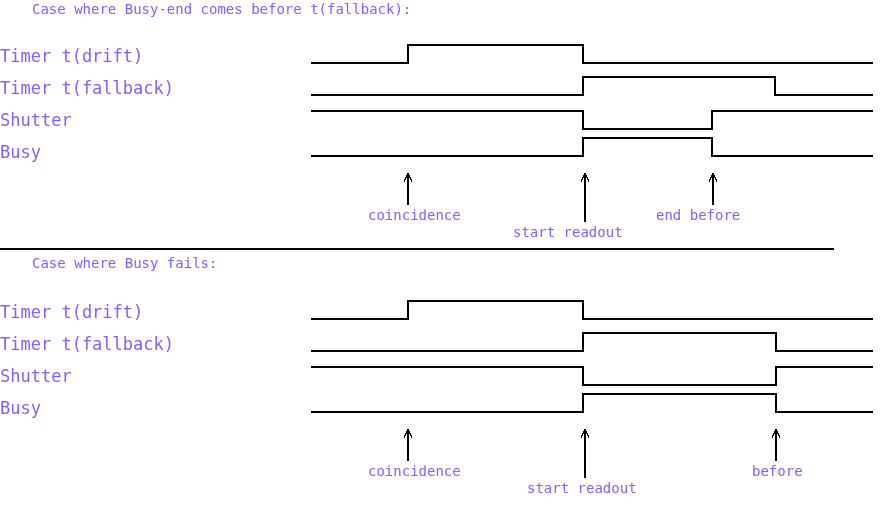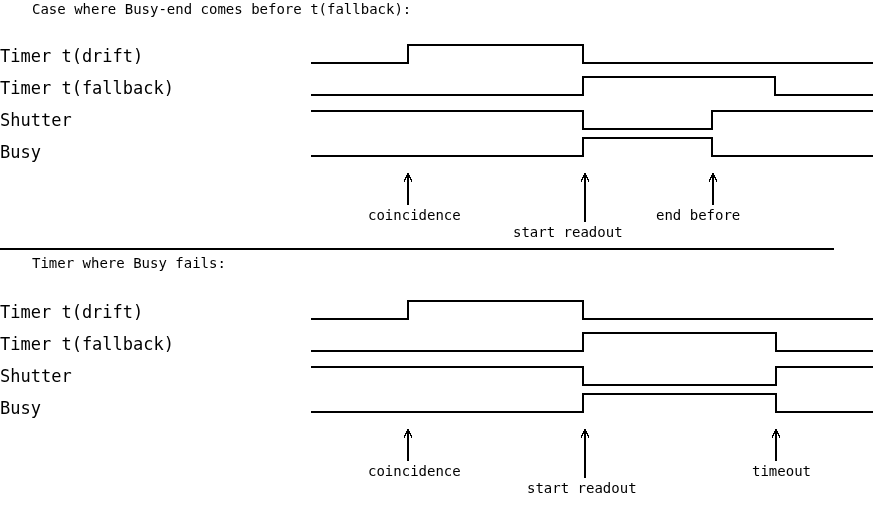--- a/index.html
+++ b/index.html
@@ -27,59 +27,59 @@
     width: 896px;
     height: 512px;
     pointer-events: none;
   }
   .txt {
     position: absolute;
     white-space: pre;
     font-family: "DejaVu Sans Mono", "Liberation Mono", monospace;
     font-size: 14px;
     line-height: 14px;
-    color: #000000;
+    color: #8b5cf6;
   }
   .case-title { font-size: 14px; }
   .signal-label { font-size: 17px; }
   .annot-label { font-size: 14px; margin-left: 16px; }
   .divider {
     position: absolute;
     height: 0;
     border-top: 2px solid #000000;
   }
 </style>
 </head>
 <body>
 
 <div class="canvas">
 
   <div class="txt case-title" id="title-1" style="left:32px; top:2px;">Case where Busy-end comes before t(fallback):</div>
 
-  <div class="txt case-title" id="title-2" style="left:32px; top:256px;">Timer where Busy fails:</div>
+  <div class="txt case-title" id="title-2" style="left:32px; top:256px;">Case where Busy fails:</div>
 
   <div class="txt signal-label" style="left:0px; top:49px;">Timer t(drift)</div>
   <div class="txt signal-label" style="left:0px; top:81px;">Timer t(fallback)</div>
   <div class="txt signal-label" style="left:0px; top:113px;">Shutter</div>
   <div class="txt signal-label" style="left:0px; top:145px;">Busy</div>
 
   <div class="txt annot-label" style="left:352px; top:208px;">coincidence</div>
   <div class="txt annot-label" style="left:497px; top:225px;">start readout</div>
   <div class="txt annot-label" style="left:640px; top:208px;">end before</div>
 
   <div class="divider" style="left:0px; top:248px; width:834px;"></div>
 
   <div class="txt signal-label" style="left:0px; top:305px;">Timer t(drift)</div>
   <div class="txt signal-label" style="left:0px; top:337px;">Timer t(fallback)</div>
   <div class="txt signal-label" style="left:0px; top:369px;">Shutter</div>
   <div class="txt signal-label" style="left:0px; top:401px;">Busy</div>
 
   <div class="txt annot-label" style="left:352px; top:464px;">coincidence</div>
   <div class="txt annot-label" style="left:511px; top:481px;">start readout</div>
-  <div class="txt annot-label" style="left:736px; top:464px;">timeout</div>
+  <div class="txt annot-label" style="left:736px; top:464px;">before</div>
 
   <svg class="wave-layer" id="wave-layer" viewBox="0 0 896 512">
       <path d="M 311 63 L 408 63 L 408 45 L 583 45 L 583 63 L 873 63" fill="none" stroke="#000000" stroke-width="1.7" stroke-linecap="butt" stroke-linejoin="miter" shape-rendering="crispEdges"></path>
       <path d="M 311 95 L 583 95 L 583 77 L 775 77 L 775 95 L 873 95" fill="none" stroke="#000000" stroke-width="1.7" stroke-linecap="butt" stroke-linejoin="miter" shape-rendering="crispEdges"></path>
       <path d="M 311 111 L 583 111 L 583 129 L 712 129 L 712 111 L 873 111" fill="none" stroke="#000000" stroke-width="1.7" stroke-linecap="butt" stroke-linejoin="miter" shape-rendering="crispEdges"></path>
       <path d="M 311 156 L 583 156 L 583 138 L 712 138 L 712 156 L 873 156" fill="none" stroke="#000000" stroke-width="1.7" stroke-linecap="butt" stroke-linejoin="miter" shape-rendering="crispEdges"></path>
       <path d="M 408 205 L 408 173" fill="none" stroke="#000000" stroke-width="1.2" stroke-linecap="butt" stroke-linejoin="miter" shape-rendering="crispEdges"></path>
       <path d="M 404 182 L 408 173 L 412 182" fill="none" stroke="#000000" stroke-width="1.2" stroke-linecap="butt" stroke-linejoin="miter" shape-rendering="crispEdges"></path>
       <path d="M 585 222 L 585 173" fill="none" stroke="#000000" stroke-width="1.2" stroke-linecap="butt" stroke-linejoin="miter" shape-rendering="crispEdges"></path>
       <path d="M 581 182 L 585 173 L 589 182" fill="none" stroke="#000000" stroke-width="1.2" stroke-linecap="butt" stroke-linejoin="miter" shape-rendering="crispEdges"></path>

